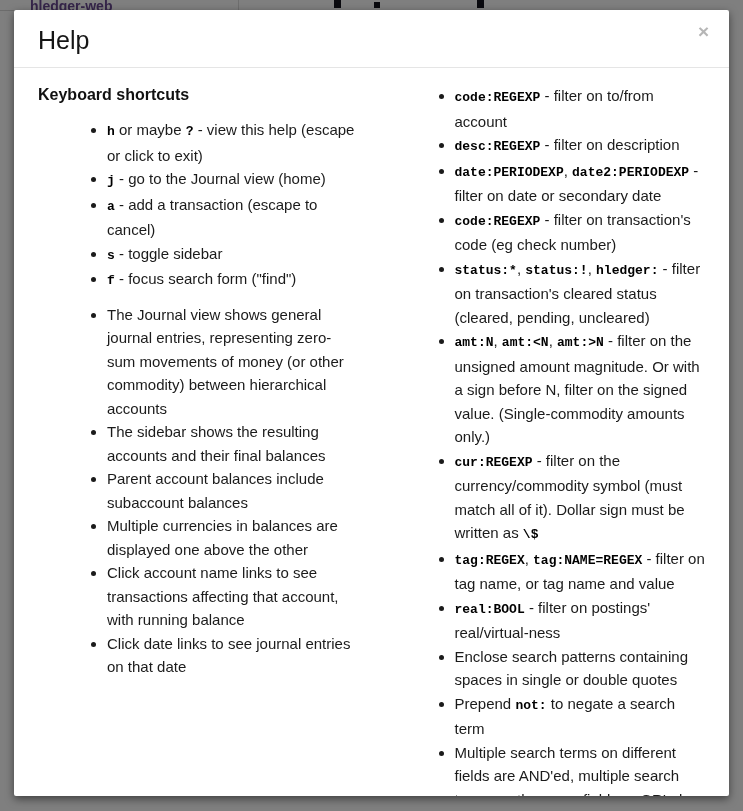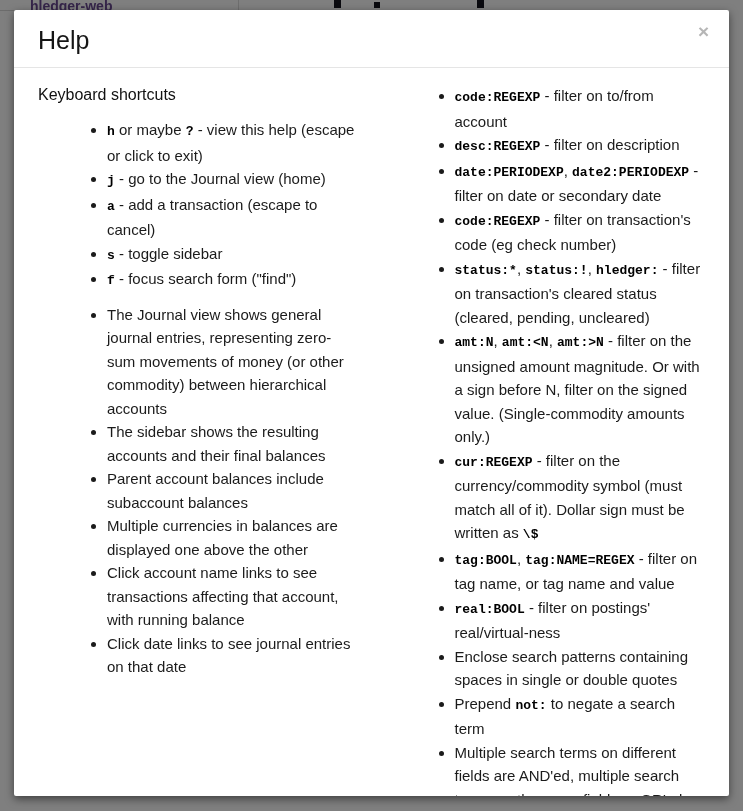--- a/index.html
+++ b/index.html
@@ -69,21 +69,21 @@
     line-height: 1; cursor: pointer;
     font-family: "Liberation Sans", sans-serif;
   }
   .modal-body {
     display: flex;
     padding: 16px 10px 15px 10px;
   }
   .col { width: 50%; padding: 0 14px; }
 
   .section-heading {
-    font-size: 16px; font-weight: normal; color: #111;
+    font-size: 16px; font-weight: bold; color: #111;
     line-height: 21px;
     margin-bottom: 13px;
   }
   .section-heading.not-first { margin-top: 15px; }
 
   .help-list {
     margin: 0 0 10px 0;
     padding-left: 33px;
     list-style: disc outside;
   }
@@ -137,21 +137,21 @@
     </div>
     <div class="col">
       <ul class="help-list">
           <li><code>code:REGEXP</code> - filter on to/from account</li>
           <li><code>desc:REGEXP</code> - filter on description</li>
           <li><code>date:PERIODEXP</code>, <code>date2:PERIODEXP</code> - filter on date or secondary date</li>
           <li><code>code:REGEXP</code> - filter on transaction's code (eg check number)</li>
           <li><code>status:*</code>, <code>status:!</code>, <code>hledger:</code> - filter on transaction's cleared status (cleared, pending, uncleared)</li>
           <li><code>amt:N</code>, <code>amt:&lt;N</code>, <code>amt:&gt;N</code> - filter on the unsigned amount magnitude. Or with a sign before N, filter on the signed value. (Single-commodity amounts only.)</li>
           <li><code>cur:REGEXP</code> - filter on the currency/commodity symbol (must match all of it). Dollar sign must be written as <code>\$</code></li>
-          <li><code>tag:BOOL</code>, <code>tag:NAME=REGEX</code> - filter on tag name, or tag name and value</li>
+          <li><code>tag:REGEX</code>, <code>tag:NAME=REGEX</code> - filter on tag name, or tag name and value</li>
           <li><code>real:BOOL</code> - filter on postings' real/virtual-ness</li>
           <li>Enclose search patterns containing spaces in single or double quotes</li>
           <li>Prepend <code>not:</code> to negate a search term</li>
           <li>Multiple search terms on different fields are AND'ed, multiple search terms on the same field are OR'ed</li>
           <li>These between terms also work with command-line hledger</li>
         </ul>
     </div>
   </div>
 </div>
 

